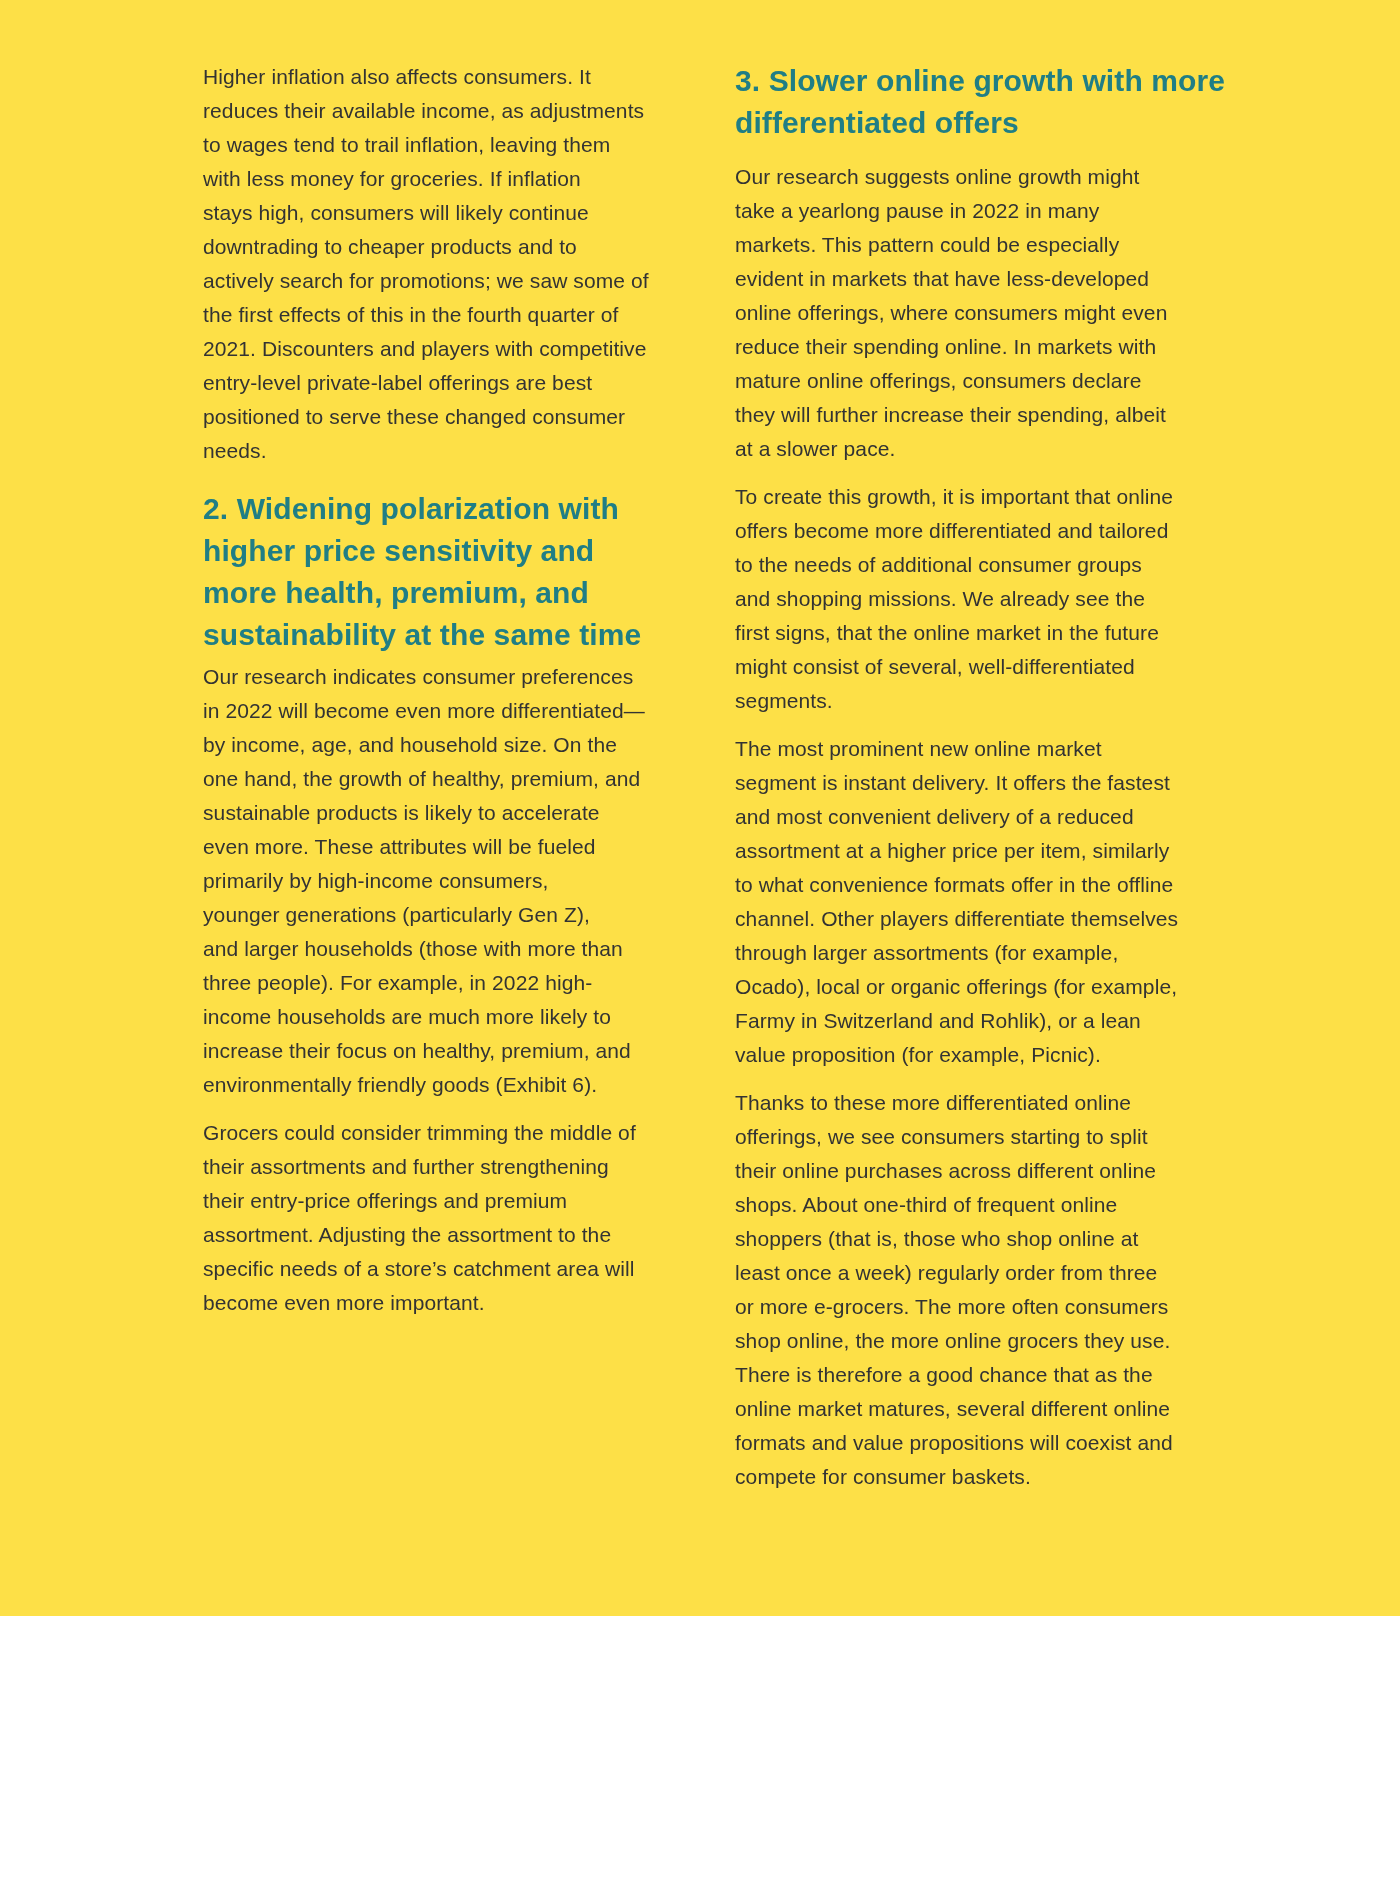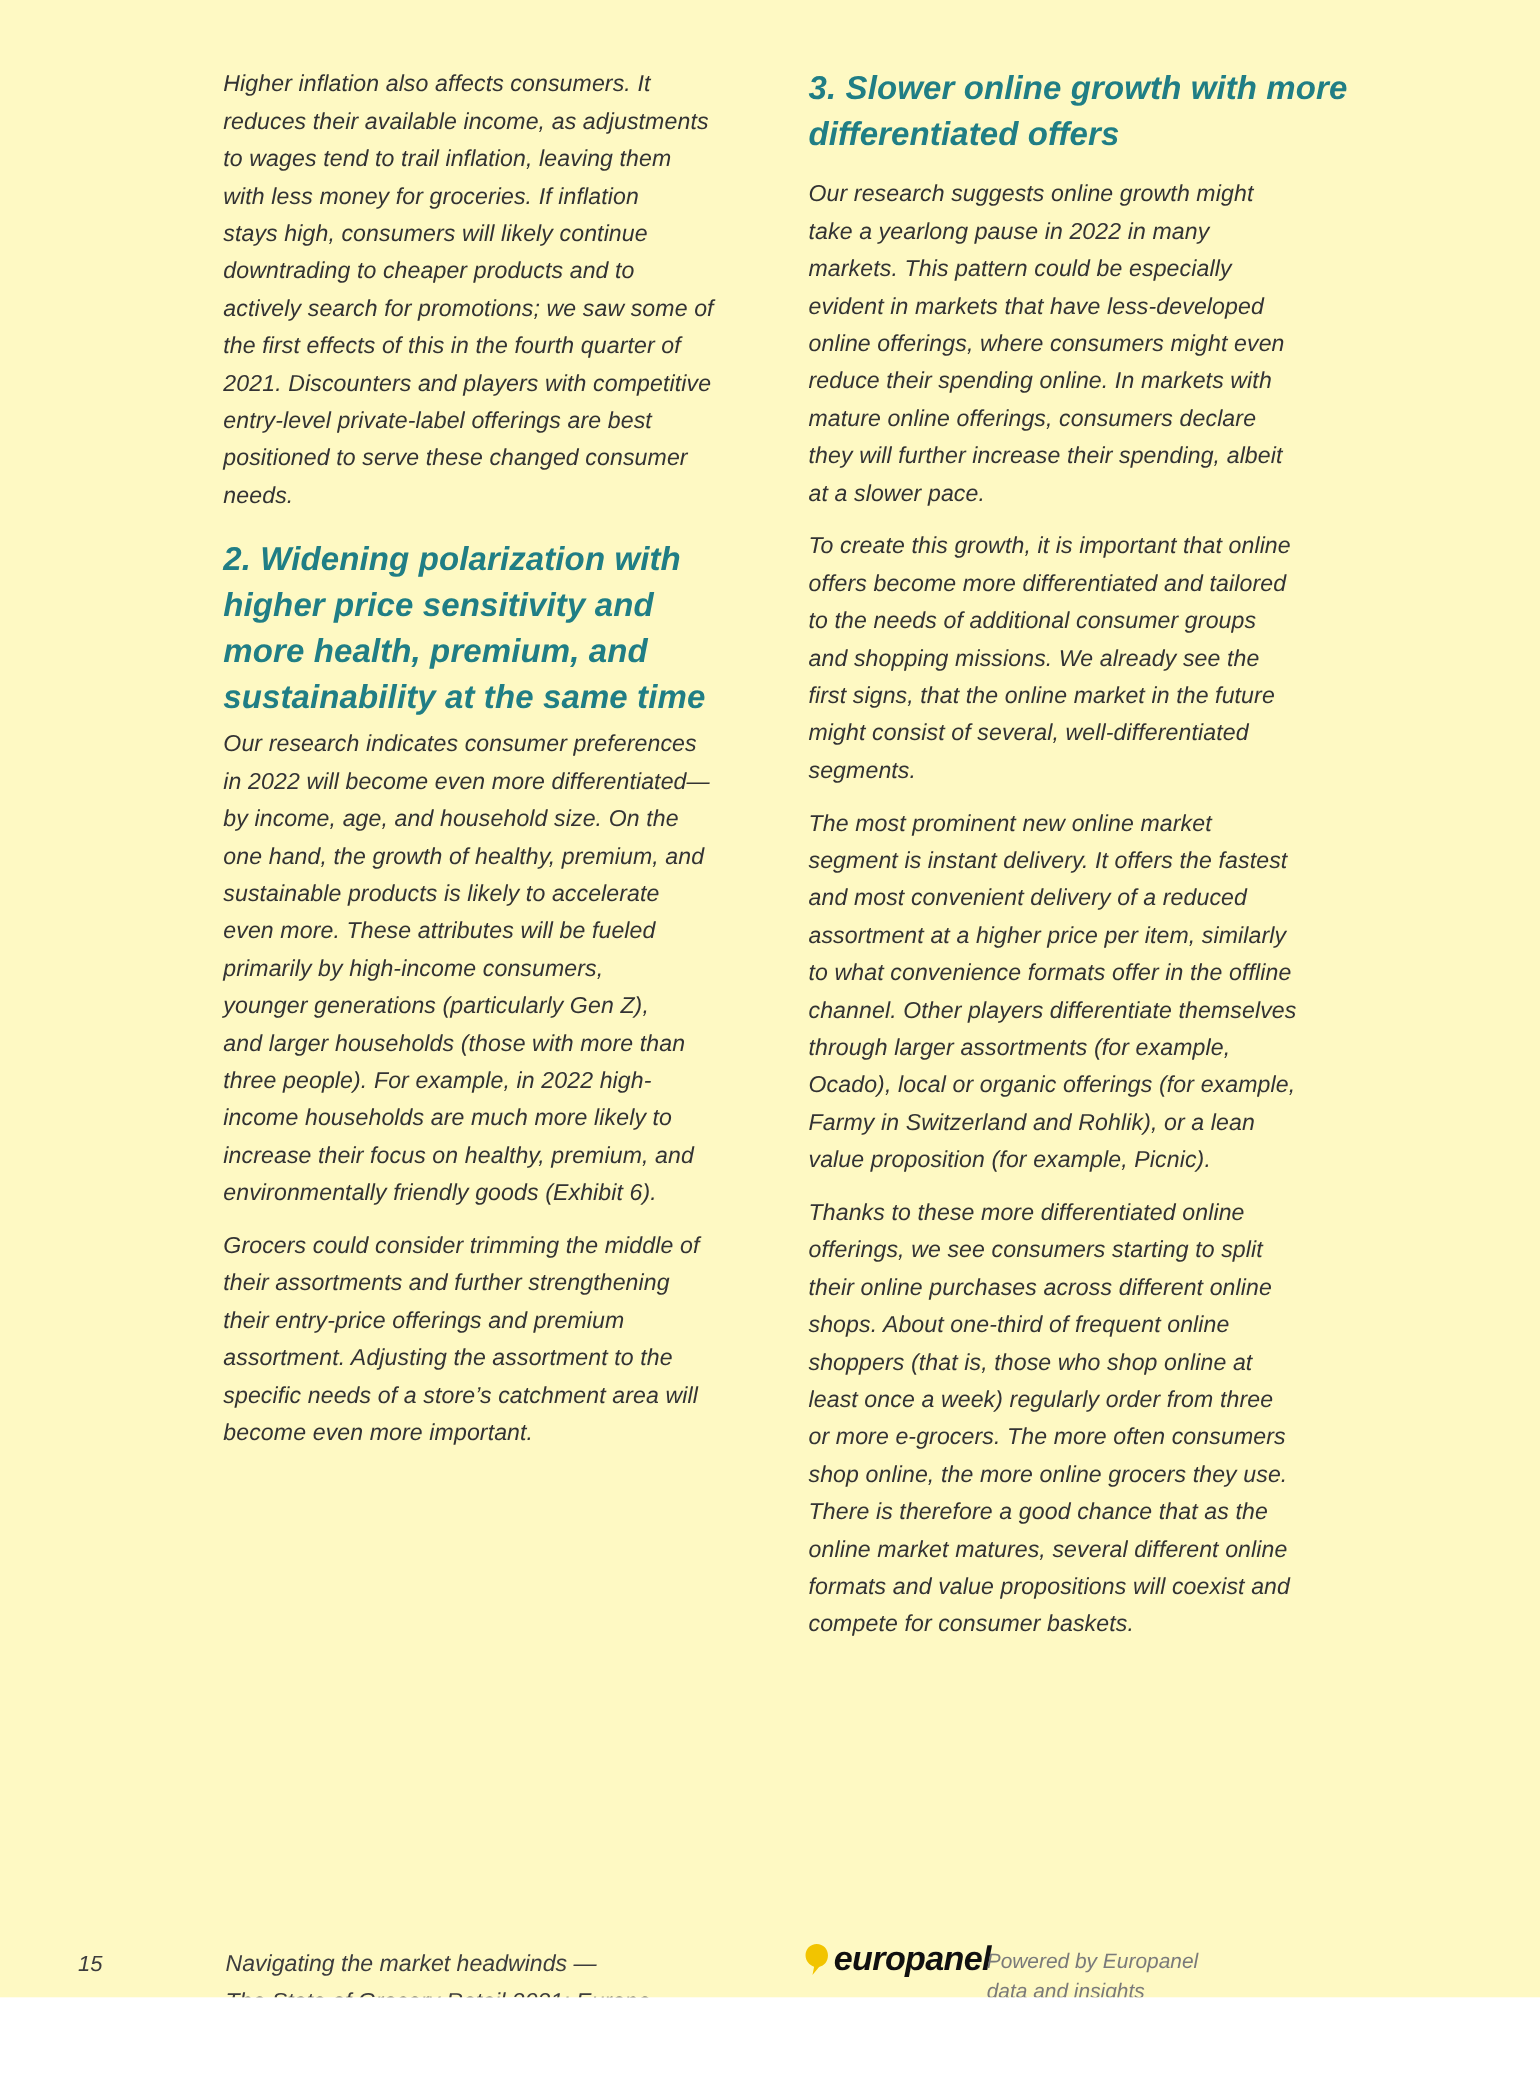--- a/index.html
+++ b/index.html
@@ -8,26 +8,25 @@
     --footer_text: #3d3d3d;
     --muted_gray: #7a7a7a;
     --logo_black: #101010;
     --logo_yellow: #F2C400;
   }
   * { box-sizing: border-box; margin: 0; padding: 0; }
   html, body { background: #ffffff; }
   .page {
     position: relative;
     width: 1400px;
-    height: 1816px;
-    background: #fef9c3;
+    height: 1616px;
+    background: #fde047;
     font-family: "Liberation Sans", "DejaVu Sans", sans-serif;
     color: var(--body_text);
     overflow: hidden;
-    font-style: italic;
   }
   .col { position: absolute; top: 60px; }
   .col-left  { left: 203px; width: 525px; }
   .col-right { left: 735px; width: 525px; }
   .col p {
     font-size: 21px;
     line-height: 34px;
     letter-spacing: 0.1px;
     color: var(--body_text);
     white-space: pre;

